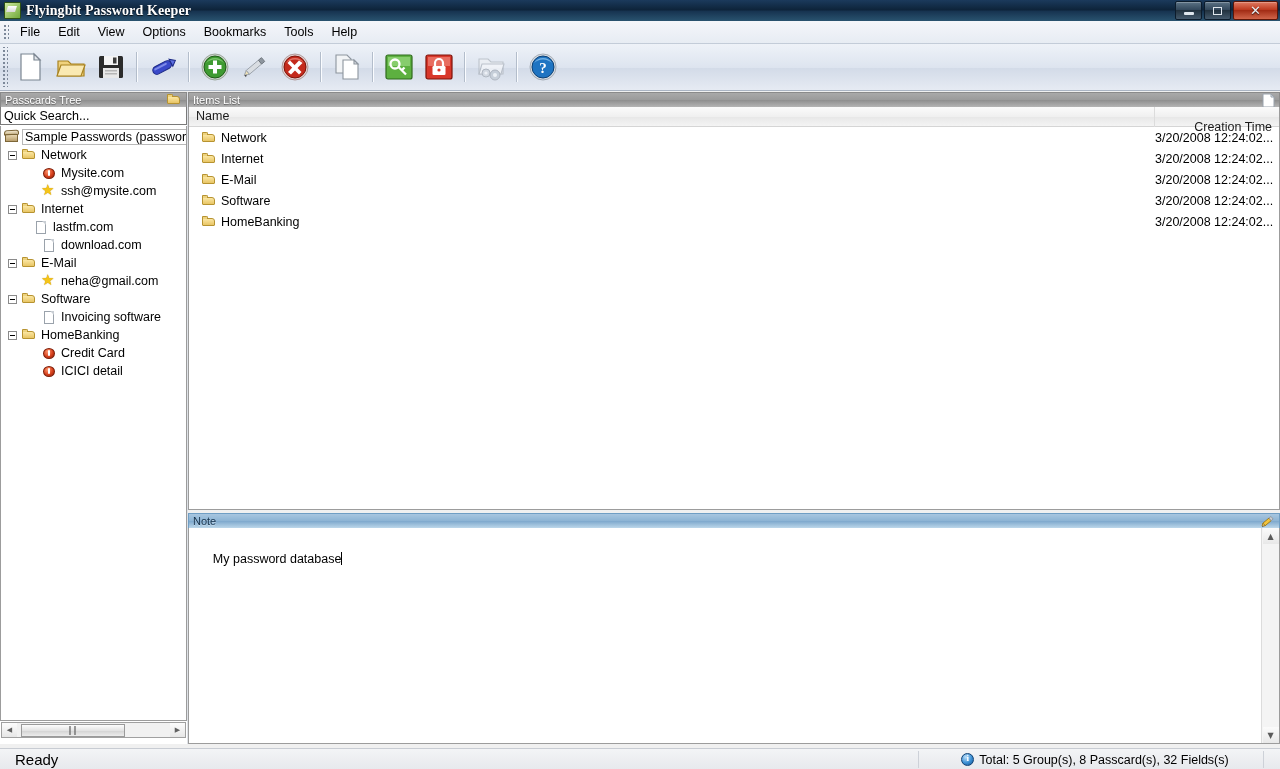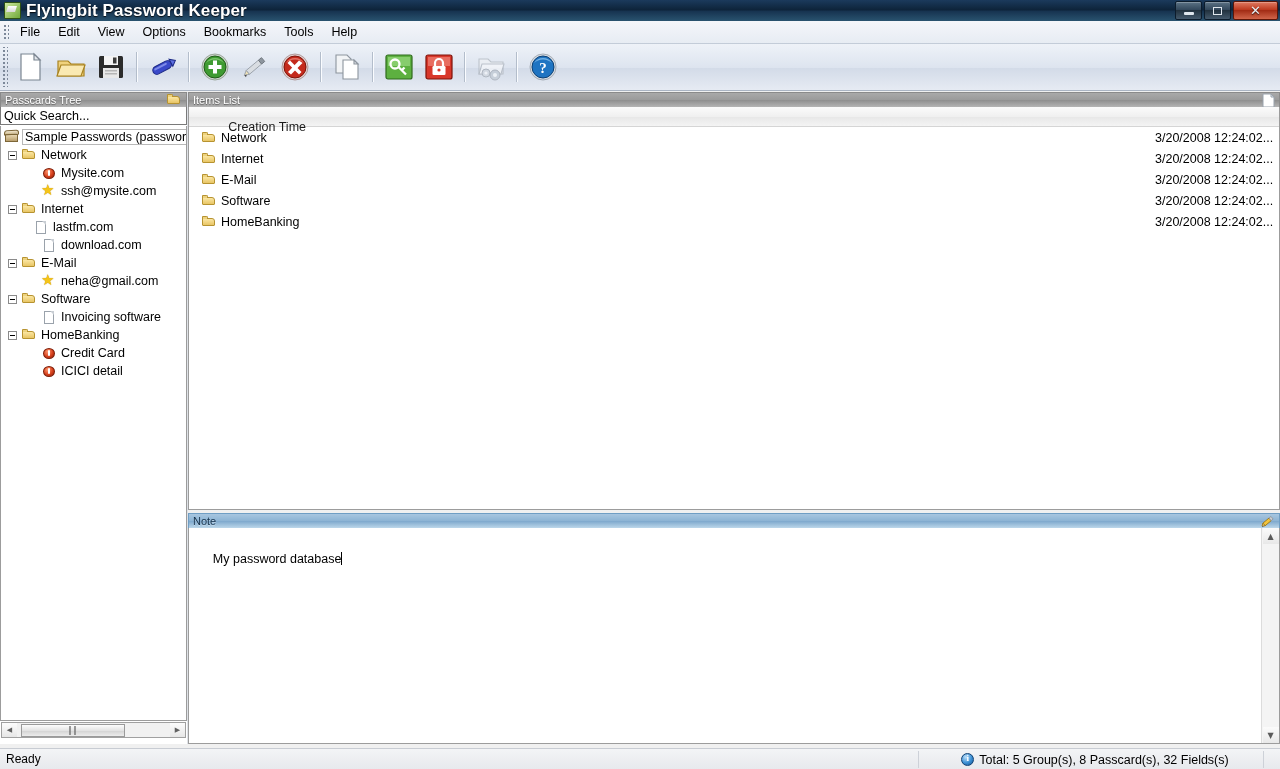--- a/index.html
+++ b/index.html
@@ -36,25 +36,26 @@
   #titlebar .app-icon::after {
     content: "";
     position: absolute;
     left: 2px; top: 3px;
     width: 9px; height: 6px;
     background: linear-gradient(to bottom,#ffffff 0%, #d7d7d7 100%);
     transform: skewX(-18deg);
   }
   #titlebar .title-text {
     color: #ffffff;
-    font-size: 17px;
+    font-size: 14px;
     font-weight: bold;
     letter-spacing: 0.1px;
     text-shadow: 0 1px 1px rgba(0,0,0,.8);
     white-space: nowrap;
+    font-family: Liberation Serif, serif;
   }
   #titlebar .winbtns {
     position: absolute;
     right: 2px; top: 1px;
     display: flex;
     gap: 2px;
   }
   .winbtn {
     width: 25px; height: 17px;
     border: 1px solid #0c1c2c;
@@ -501,22 +502,22 @@
     position: absolute;
     left: 0; top: 748px;
     width: 1280px; height: 21px;
     background: linear-gradient(to bottom,#f3f4f6 0%,#e7e9ed 100%);
     border-top: 1px solid #c8ccd3;
     box-sizing: border-box;
     display: flex;
     align-items: center;
   }
   #status-left {
-    padding-left: 6px;
-    font-size: 12px;
+    padding-left: 15px;
+    font-size: 15px;
     color: #000;
     flex: none;
   }
   #status-right {
     position: absolute;
     left: 918px; top: 2px;
     width: 346px; height: 17px;
     display: flex;
     align-items: center;
     border-left: 1px solid #cdd1d8;
@@ -821,20 +822,21 @@
       <svg width="13" height="15" viewBox="0 0 13 15">
         <path d="M1 1 h8 l3 3 v10 h-11 z" fill="#ffffff" stroke="#9aa3ad" stroke-width="1"></path>
         <path d="M9 1 v3 h3 z" fill="#e0e4e9" stroke="#9aa3ad" stroke-width="1"></path>
       </svg>
     </span>
   </div>
 
   <div id="items-list">
 
     <div id="items-header">
+      <div class="col-name">Name</div>
       <div class="col-time">Creation Time</div>
     </div>
 
     <div class="item-row">
       <div class="cell-name">
         <span class="ico ico-folder"></span>
         <span>Network</span>
       </div>
       <div class="cell-time">3/20/2008 12:24:02...</div>
     </div>

